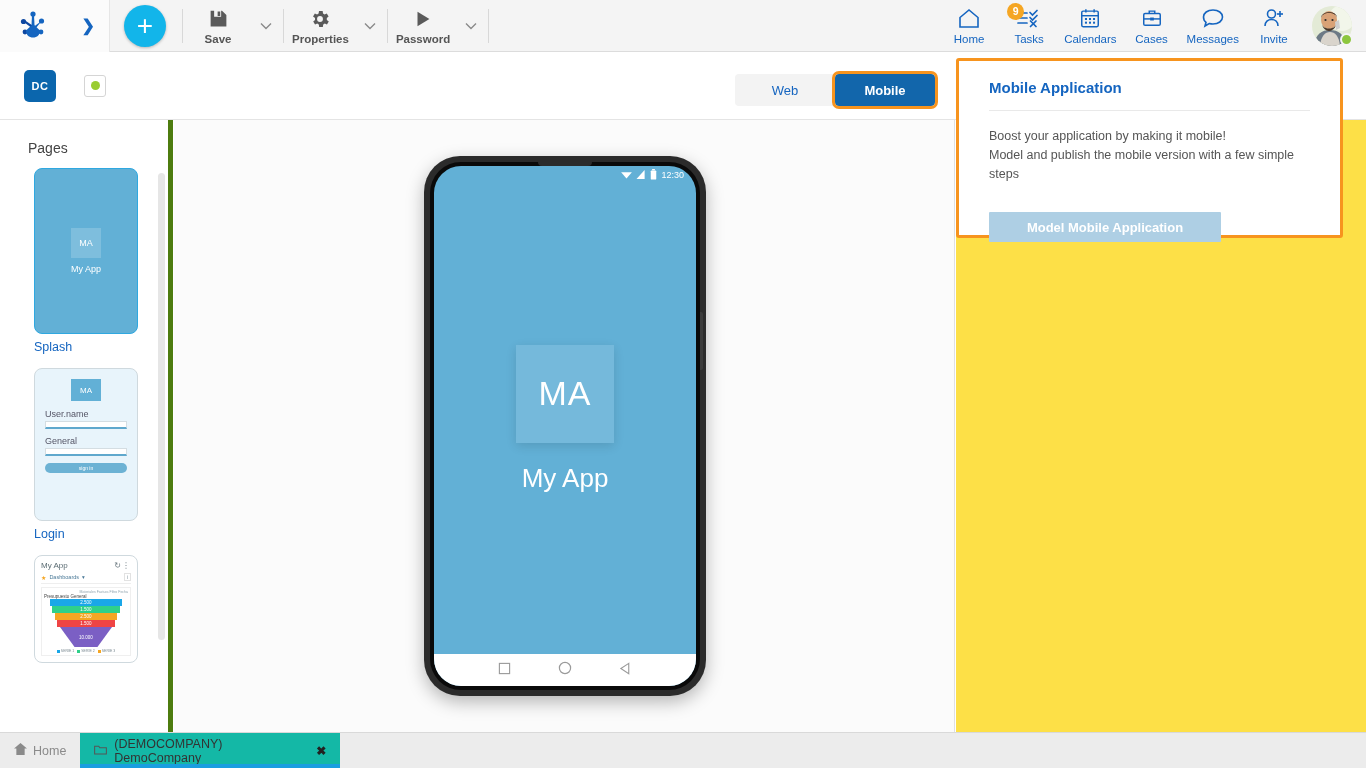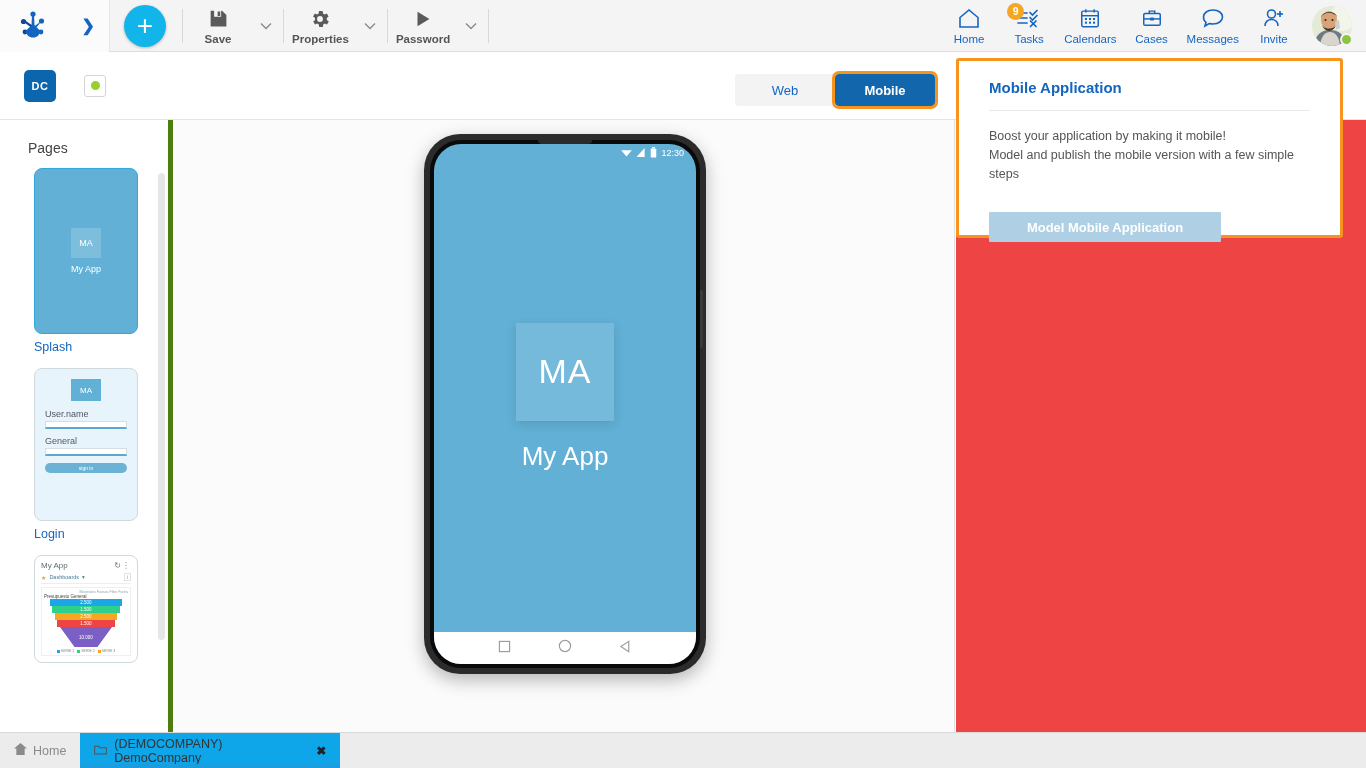--- a/index.html
+++ b/index.html
@@ -168,21 +168,21 @@
     position: absolute; left: 158px; top: 53px; width: 7px; height: 467px;
     background: #e6e6e6; border-radius: 4px; cursor: pointer;
   }
 
   
   #canvas {
     position: absolute; left: 174px; top: 120px; width: 781px; height: 612px;
     background: #fbfbfb; border-right: 1px solid #e0e0e0; overflow: hidden;
   }
   .phone {
-    position: absolute; left: 250px; top: 14px; width: 282px; height: 540px;
+    position: absolute; left: 250px; top: 36px; width: 282px; height: 540px;
     border-radius: 36px; background: #2b2b2b;
     box-shadow: 0 6px 18px rgba(0,0,0,.28);
     padding: 6px;
   }
   .phone-inner {
     width: 100%; height: 100%; border-radius: 31px; background: #0a0a0a;
     padding: 4px; position: relative;
   }
   .phone-screen {
     width: 100%; height: 100%; border-radius: 27px; overflow: hidden;
@@ -210,21 +210,21 @@
     width: 54px; height: 4px; background: #2b2b2b; border-radius: 0 0 4px 4px;
   }
   .phone-side {
     position: absolute; right: -3px; top: 150px; width: 3px; height: 58px;
     background: #3a3a3a; border-radius: 0 2px 2px 0;
   }
 
   
   #rightpanel {
     position: absolute; left: 956px; top: 120px; width: 410px; height: 612px;
-    background: #ef4444;
+    background: #fde047;
     padding-left: 12px;
   }
   .card-mobile {
     position: absolute; left: 0px; top: -62px; width: 387px; height: 180px;
     background: #fff; border: 3px solid #f7941e; border-radius: 3px;
     padding: 18px 30px 0 30px;
   }
   .card-title { font-size: 15px; color: #1565c0; font-weight: bold; }
   .card-rule { height: 1px; background: #e9e9e9; margin: 14px 0 16px 0; }
   .card-text { font-size: 12.5px; color: #555; line-height: 19px; }
@@ -239,21 +239,21 @@
   #taskbar {
     position: absolute; left: 0; bottom: 0; width: 1366px; height: 36px;
     background: #ececec; border-top: 1px solid #d9d9d9; display: flex; align-items: stretch;
   }
   .tb-home {
     display: flex; align-items: center; gap: 6px; padding: 0 14px;
     font-size: 12.5px; color: #8a8a8a; cursor: pointer;
   }
   .tb-tab {
     display: flex; align-items: center; gap: 7px; padding: 0 14px;
-    background: #0ea5e9; font-size: 12.5px; color: #333; cursor: pointer;
+    background: #14b8a6; font-size: 12.5px; color: #333; cursor: pointer;
     position: relative; max-width: 260px;
   }
   .tb-tab .underline {
     position: absolute; left: 0; bottom: 0; width: 100%; height: 4px; background: #1a9ee0;
   }
   .tb-close { color: #222; font-size: 12px; font-weight: bold; cursor: pointer; }
 </style>
 </head>
 <body>
 

